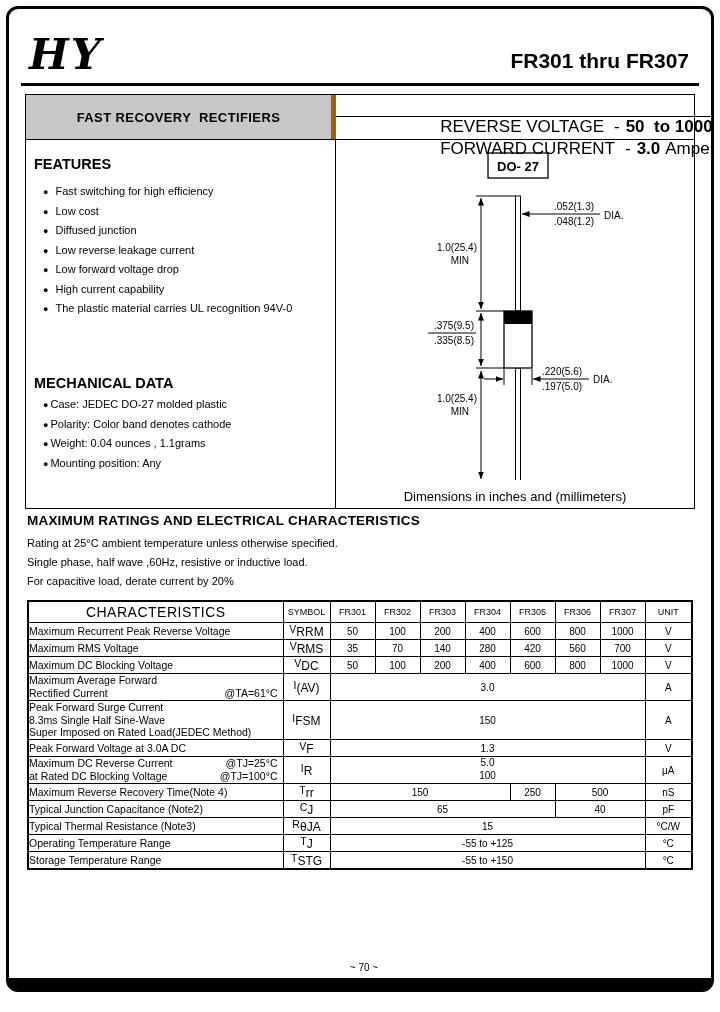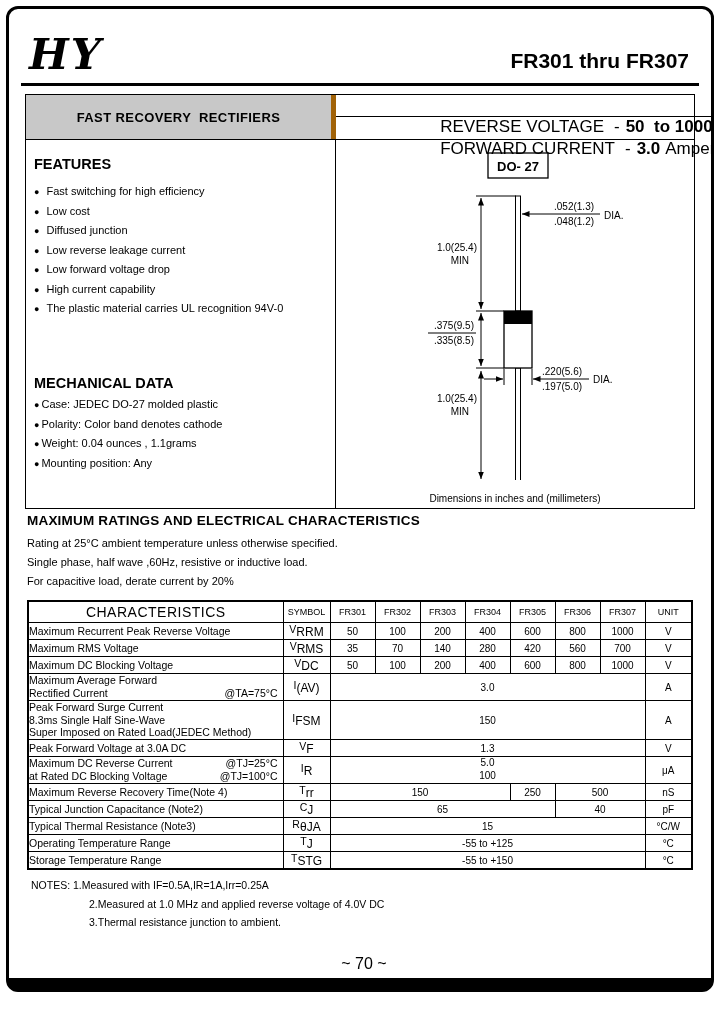--- a/index.html
+++ b/index.html
@@ -18,29 +18,29 @@
   .main-box { margin:8px 16px 0 16px; border:1.5px solid #000; }
   .row-top { display:grid; grid-template-columns:310px 1fr; border-bottom:1px solid #000; }
   .ptype { background:#c8c8c8; border-right:5px solid #a16207; display:flex; align-items:center; justify-content:center;
            font-weight:bold; font-size:13px; letter-spacing:.4px; white-space:pre; height:44px; }
   .spec-line { height:21px; line-height:21px; padding-left:57px; font-size:17px; white-space:pre; }
   .spec-line:first-child { border-bottom:1px solid #000; }
   .sl { margin-right:10px; } .sd { margin-right:6px; } .sv { font-weight:bold; } .su { margin-left:5px; }
   .row-main { display:grid; grid-template-columns:310px 1fr; height:368px; }
   .leftcol { border-right:1px solid #000; padding:10px 4px 0 8px; }
   .leftcol h2 { margin:6px 0 0 0; font-size:14.5px; }
-  ul.blist { list-style:none; margin:14px 0 0 0; padding:0; font-size:11px; }
+  ul.blist { list-style:none; margin:14px 0 0 9px; padding:0; font-size:11px; }
   ul.blist li { margin-bottom:7.5px; line-height:11px; }
   ul.feat li::before { content:"●"; font-size:9px; margin-right:7px; }
   ul.mech { margin-top:8px; }
   ul.mech li::before { content:"●"; font-size:9px; margin-right:2px; }
   .mech-head { margin-top:60px !important; }
   .rightcol { display:flex; flex-direction:column; position:relative; }
   .rightcol svg { display:block; margin:0 auto; }
-  .caption { margin-top:auto; text-align:center; font-size:10px; padding-bottom:4px; }
+  .caption { margin-top:auto; text-align:center; font-size:13px; padding-bottom:4px; }
   svg text { font-family:"Liberation Sans", sans-serif; }
   
   .ratings { margin:4px 18px 0 18px; }
   .ratings h2 { font-size:13.5px; margin:4px 0 6px 0; letter-spacing:.2px; }
   .ratings .rline { font-size:11px; line-height:19px; }
   
   table.chars { border-collapse:collapse; table-layout:fixed; width:664px; margin:9px auto 0 auto; border:2px solid #000; }
   table.chars th, table.chars td { border:1px solid #000; padding:0; }
   table.chars thead th { font-weight:normal; font-size:9px; height:20px; }
   table.chars thead th.h-char { font-size:14px; letter-spacing:.5px; }
@@ -50,21 +50,21 @@
   td.c-sym { text-align:center; font-size:10.5px; }
   td.c-sym sub { font-size:12px; }
   td.c-val { text-align:center; font-size:10px; }
   td.c-val div { line-height:12.8px; }
   td.c-unit { text-align:center; font-size:10px; }
   
   .notes { margin:6px 0 0 22px; font-size:10.5px; }
   .notes div { line-height:18.5px; }
   .notes .ni { margin-left:58px; }
   
-  .footer { position:absolute; bottom:5px; left:0; right:0; text-align:center; font-size:16px;margin-left:8px; }
+  .footer { position:absolute; bottom:5px; left:0; right:0; text-align:center; font-size:10px;margin-left:8px; }
 </style>
 </head>
 <body>
 
 <div class="frame">
 
   <div class="hdr">
     <div class="logo">HY</div>
     <div class="title">FR301 thru FR307</div>
   </div>
@@ -252,21 +252,21 @@
           <td class="c-val" colspan="1">1000</td>
           <td class="c-unit">V</td>
         </tr>
         <tr>
           <td class="c-name">
             <div class="nline">
               <span>Maximum Average Forward</span>
             </div>
             <div class="nline">
               <span>Rectified Current</span>
-              <span class="note">@TA=75°C</span>
+              <span class="note">@TA=61°C</span>
             </div>
           </td>
           <td class="c-sym">I<sub>(AV)</sub></td>
           <td class="c-val" colspan="7">3.0</td>
           <td class="c-unit">A</td>
         </tr>
         <tr>
           <td class="c-name">
             <div class="nline">
               <span>Peak Forward Surge Current</span>
@@ -359,20 +359,15 @@
               <span>Storage Temperature Range</span>
             </div>
           </td>
           <td class="c-sym">T<sub>STG</sub></td>
           <td class="c-val" colspan="7">-55 to +150</td>
           <td class="c-unit">°C</td>
         </tr>
       </tbody>
   </table>
 
-  <div class="notes">
-    <div class="n0">NOTES: 1.Measured with IF=0.5A,IR=1A,Irr=0.25A</div>
-    <div class="ni">2.Measured at 1.0 MHz and applied reverse voltage of 4.0V DC</div>
-    <div class="ni">3.Thermal resistance junction to ambient.</div>
-  </div>
 
   <div class="footer">~ 70 ~</div>
 </div>
 
 </body></html>

